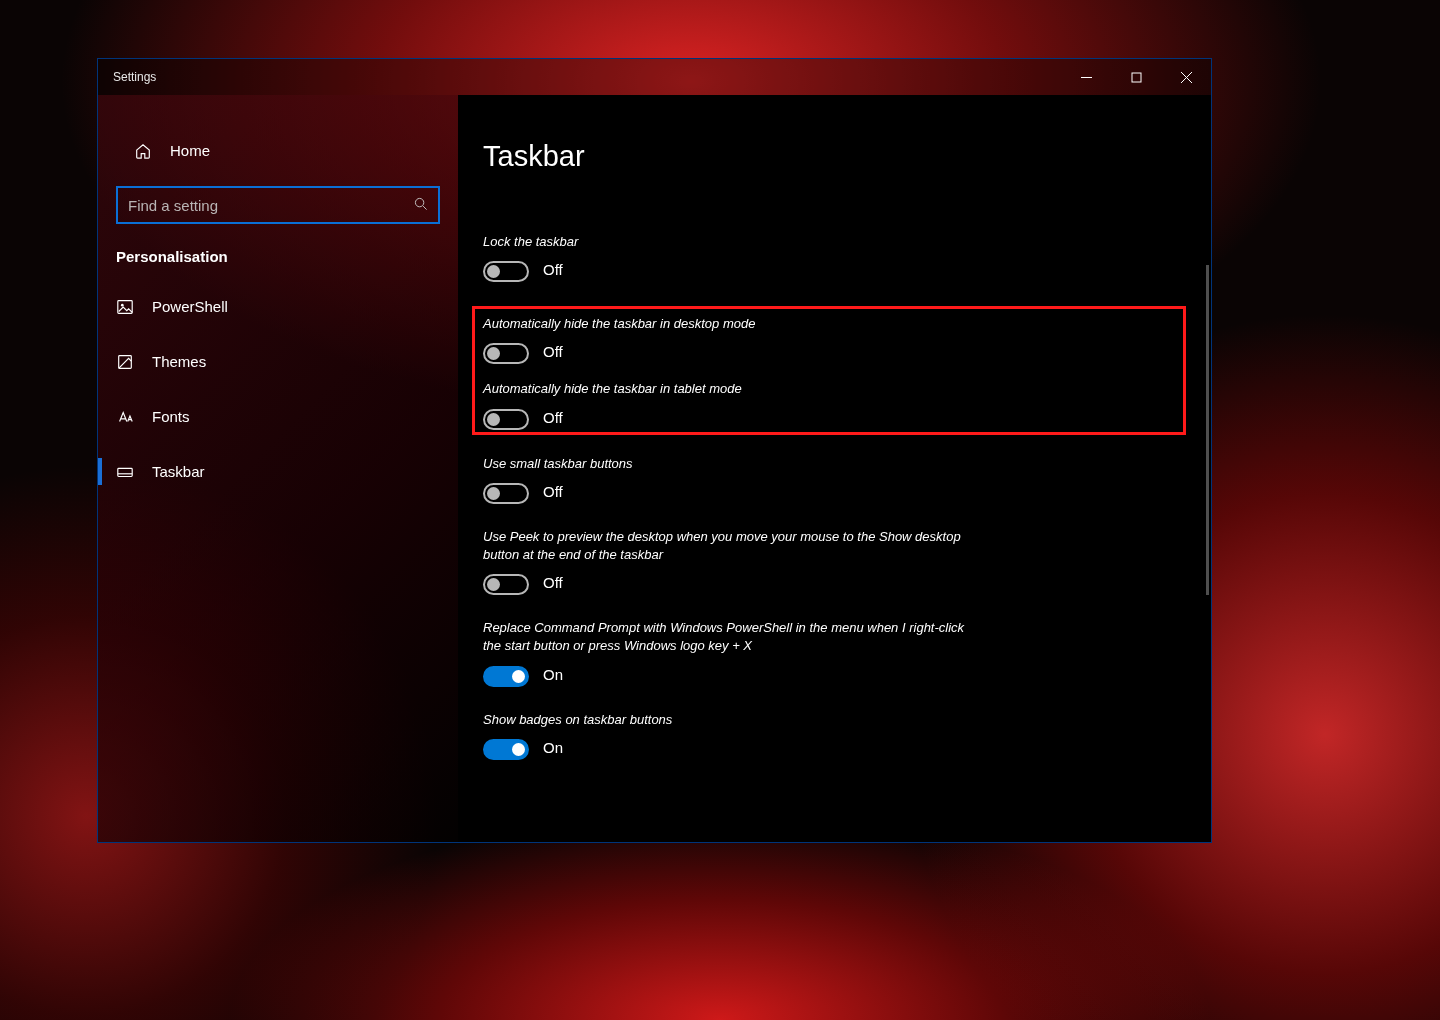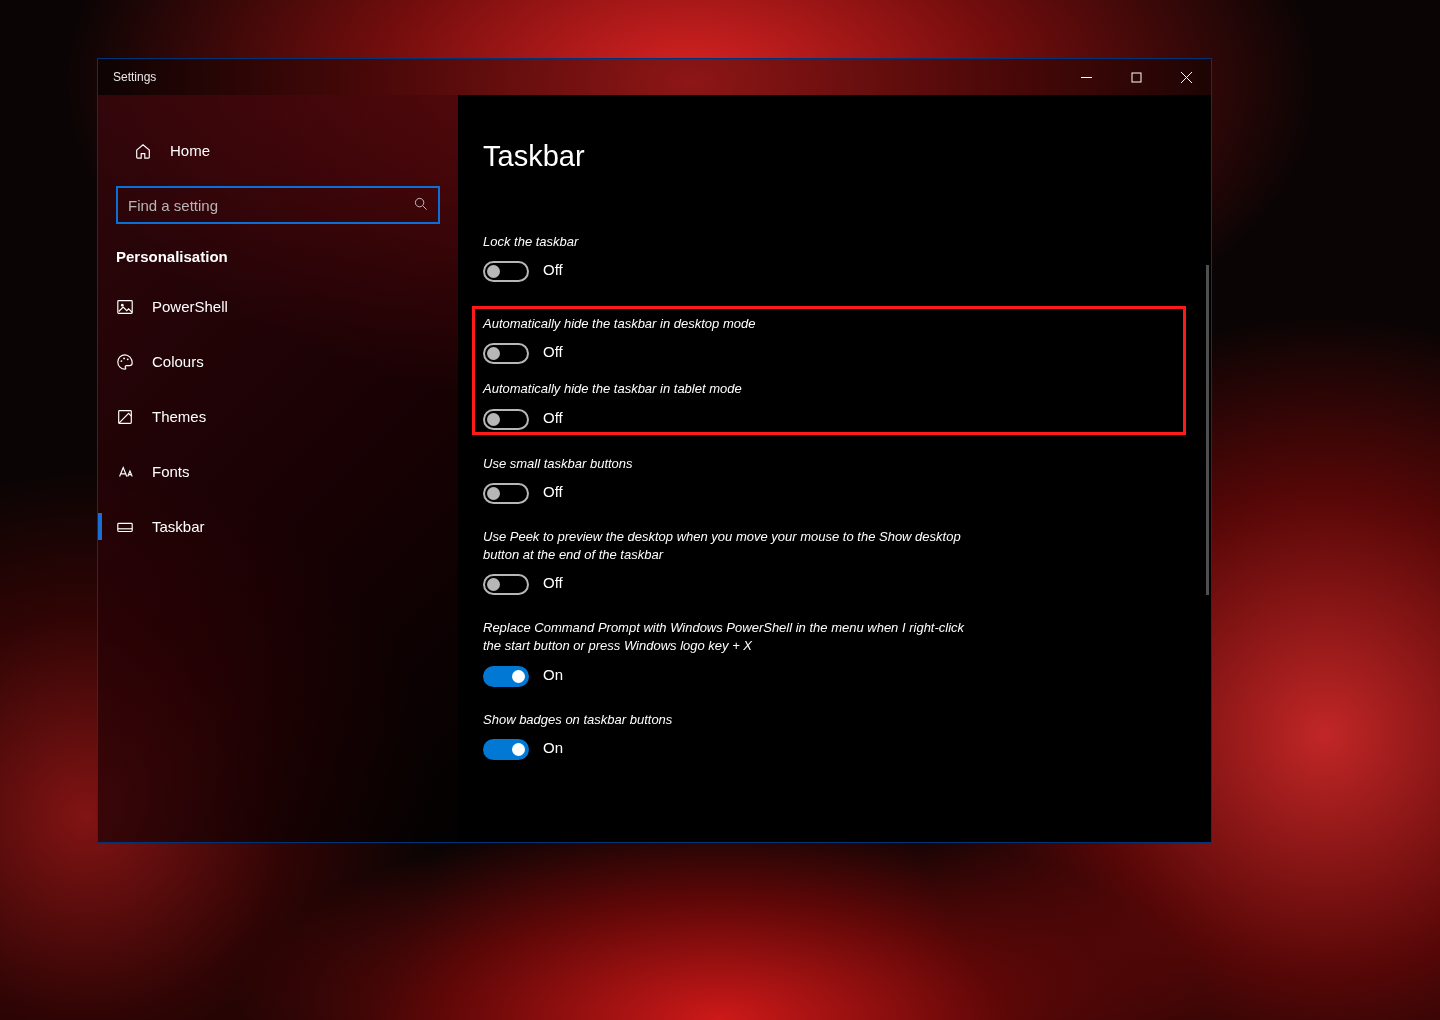--- a/index.html
+++ b/index.html
@@ -202,31 +202,20 @@
               <rect x="2" y="3" width="16" height="14" rx="1"></rect>
               <circle cx="7" cy="8" r="1.5" fill="#fff" stroke="none"></circle>
               <path d="M3 15l5-5 4 4 2-2 4 4"></path>
             </svg>
           </span>
         <span>PowerShell</span>
       </div>
       <div class="nav-item">
         <span class="nav-icon">
             <svg viewBox="0 0 20 20">
-              <path d="M10 2a8 8 0 1 0 0 16c1 0 1-1 .5-1.8-.7-1-.1-2.2 1.3-2.2H15a3 3 0 0 0 3-3c0-5-4-9-8-9z"></path>
-              <circle cx="6" cy="9" r="1" fill="#fff" stroke="none"></circle>
-              <circle cx="9" cy="6" r="1" fill="#fff" stroke="none"></circle>
-              <circle cx="13" cy="7" r="1" fill="#fff" stroke="none"></circle>
-            </svg>
-          </span>
-        <span>Colours</span>
-      </div>
-      <div class="nav-item">
-        <span class="nav-icon">
-            <svg viewBox="0 0 20 20">
               <rect x="3" y="3" width="14" height="14" rx="1"></rect>
               <path d="M3 17L14 6l3 3"></path>
             </svg>
           </span>
         <span>Themes</span>
       </div>
       <div class="nav-item">
         <span class="nav-icon">
             <svg viewBox="0 0 20 20">
               <path d="M4 15L8 5l4 10M5.5 12h5"></path>

